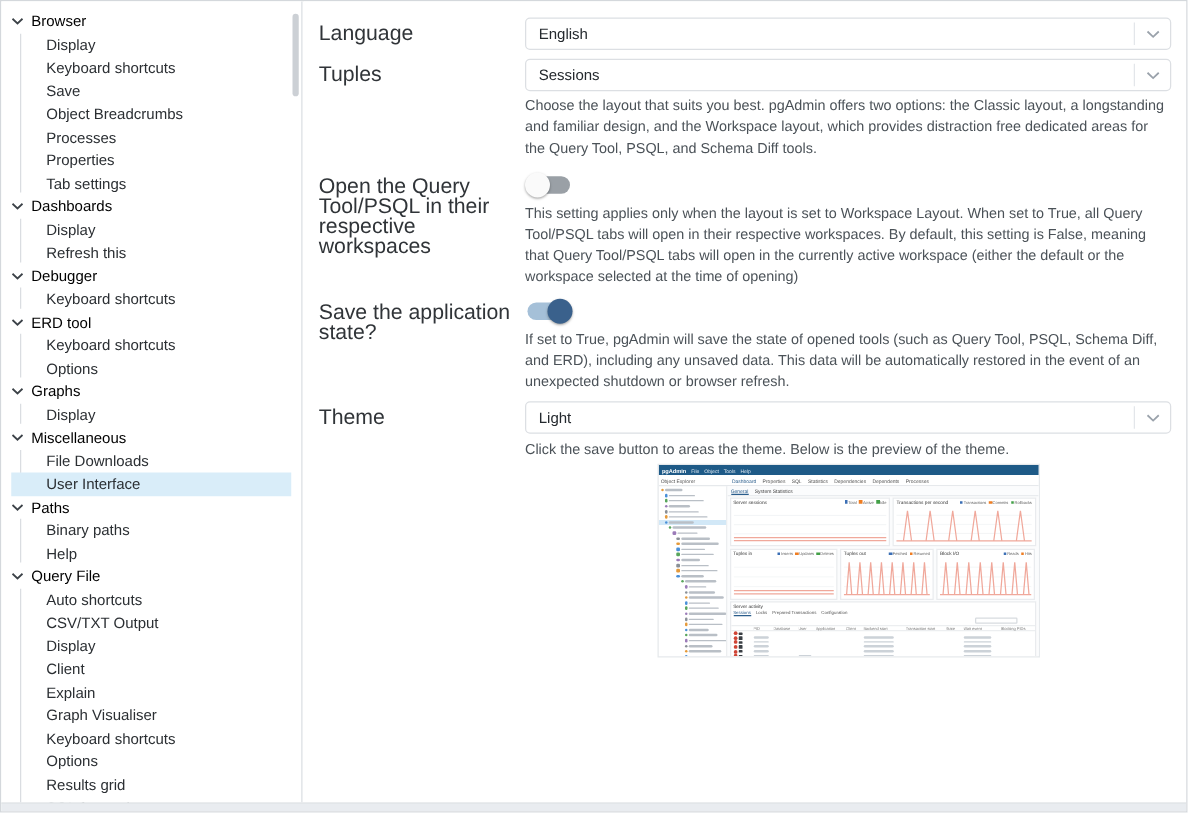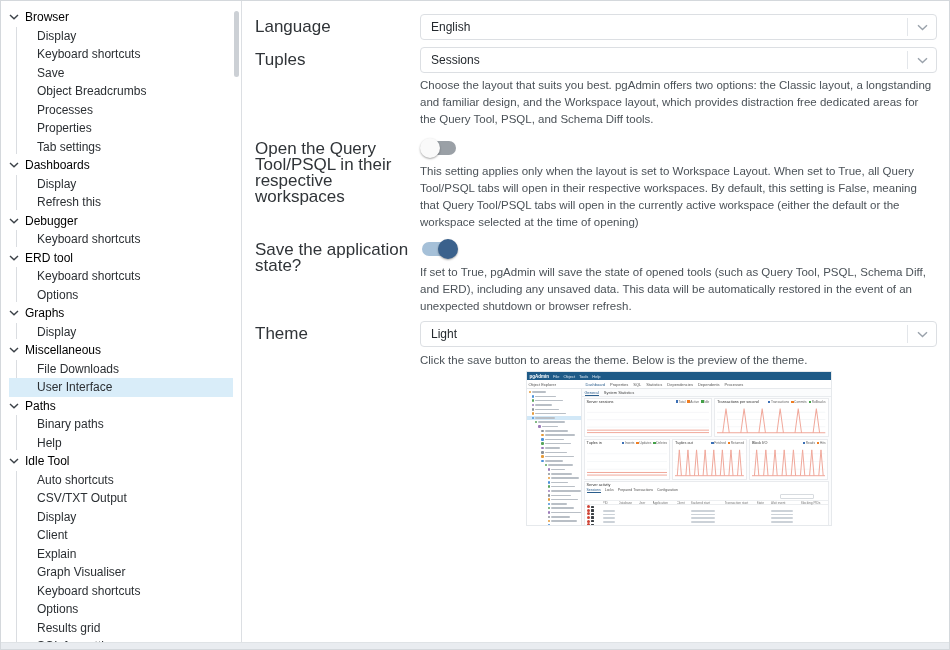--- a/index.html
+++ b/index.html
@@ -216,21 +216,21 @@
         <div class="tree-children">
           <div class="tree-child">Binary paths</div>
           <div class="tree-child">Help</div>
         </div>
         <div class="tree-parent">
           <span class="chev">
             <svg width="10" height="6" viewBox="0 0 10 6">
               <path d="M1 1l4 3.8L9 1" fill="none" stroke="#3c4248" stroke-width="1.4"></path>
             </svg>
           </span>
-          <span>Idle Tool</span>
+          <span>Query File</span>
         </div>
         <div class="tree-children">
           <div class="tree-child">Auto shortcuts</div>
           <div class="tree-child">CSV/TXT Output</div>
           <div class="tree-child">Display</div>
           <div class="tree-child">Client</div>
           <div class="tree-child">Explain</div>
           <div class="tree-child">Graph Visualiser</div>
           <div class="tree-child">Keyboard shortcuts</div>
           <div class="tree-child">Options</div>

